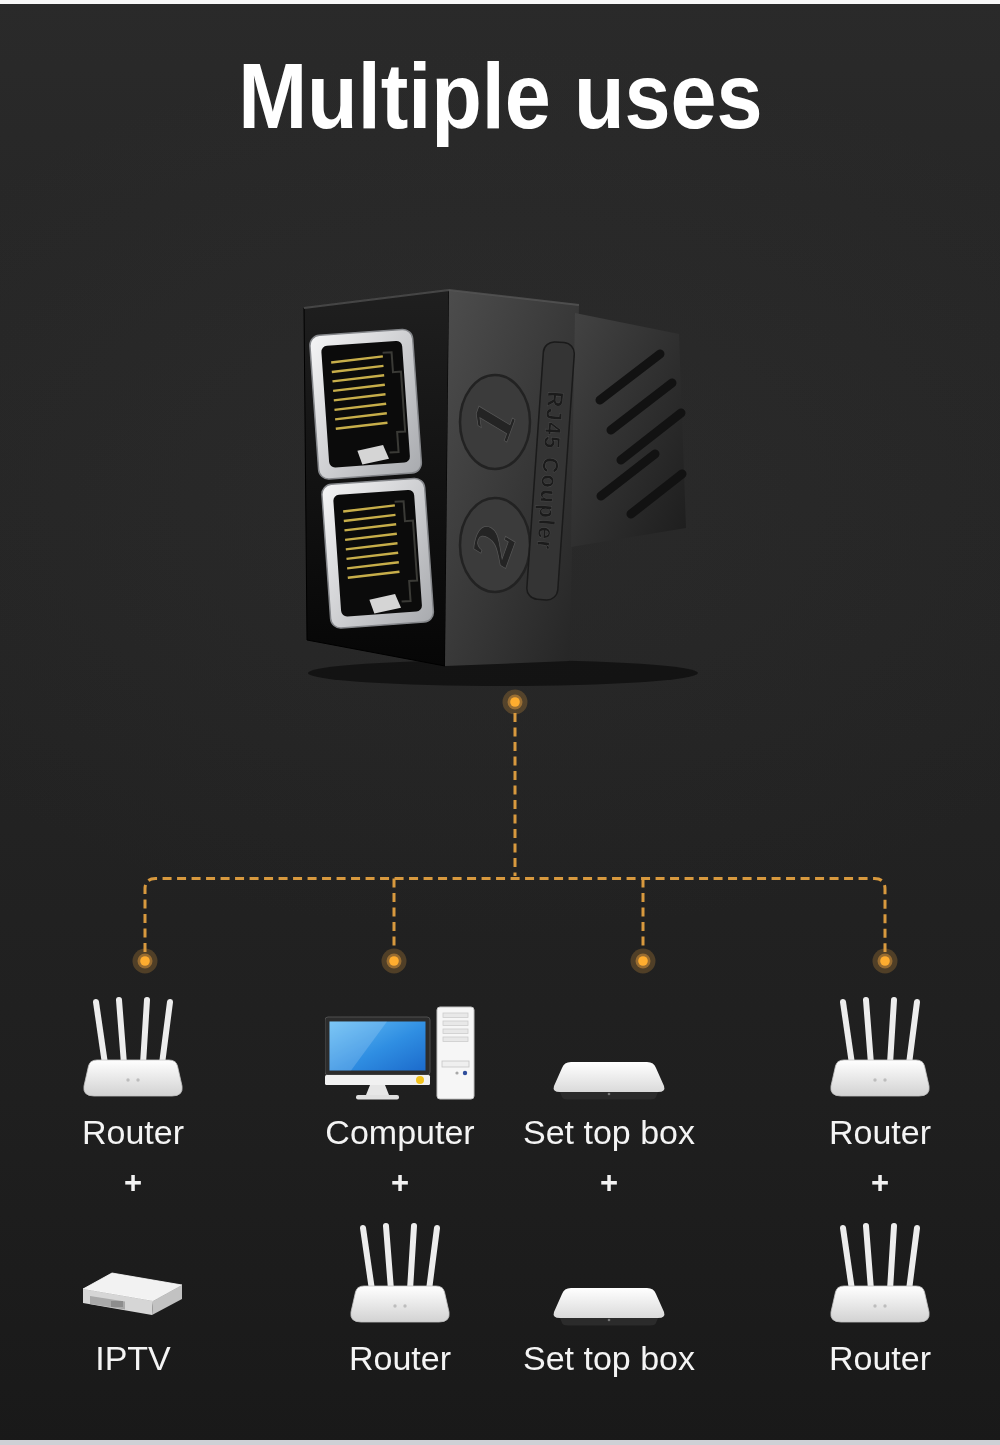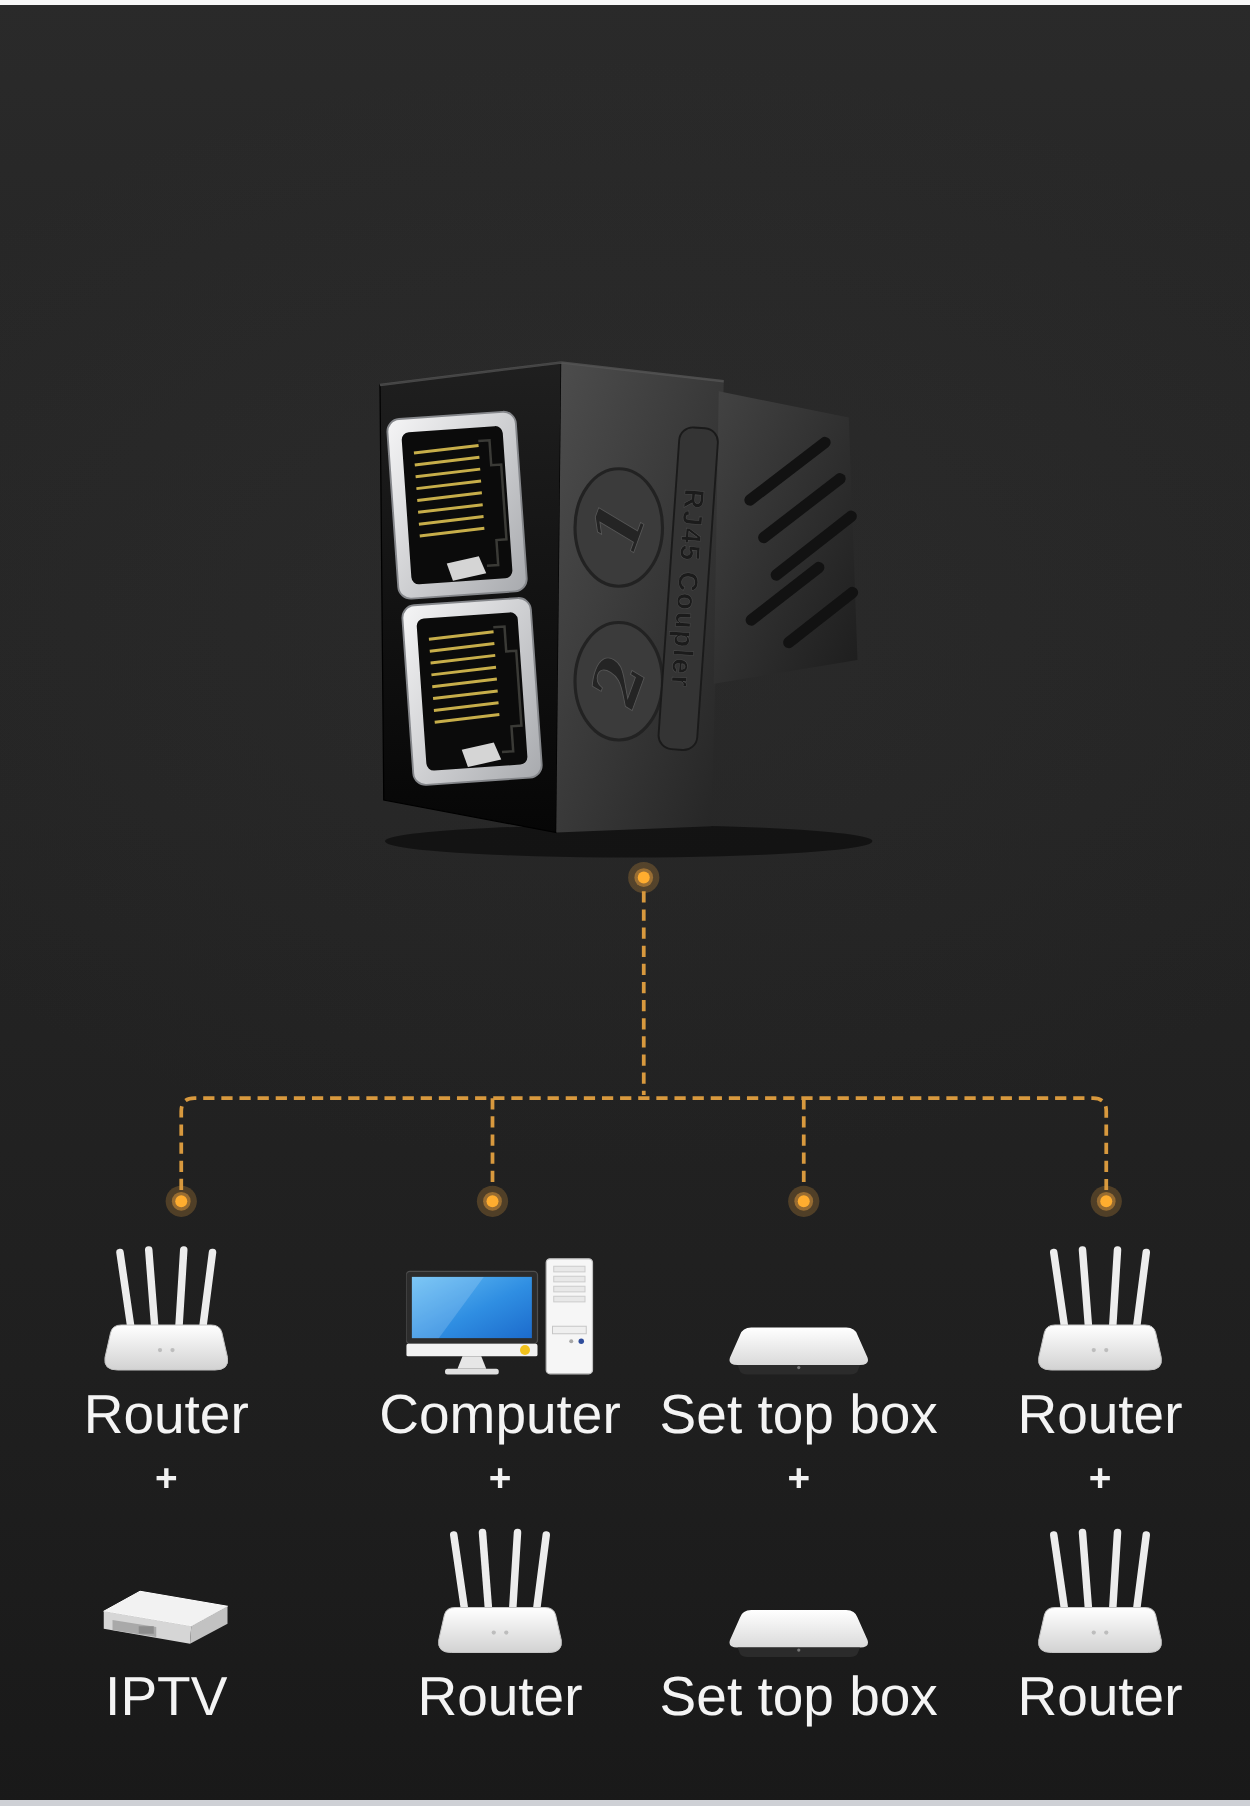--- a/index.html
+++ b/index.html
@@ -16,26 +16,26 @@
   .title{
     display:inline-block;margin:0;font-size:92px;font-weight:700;color:#ffffff;
     transform:scaleX(.9);transform-origin:50% 50%;letter-spacing:0;
     font-family:"Liberation Sans", sans-serif;
   }
   .product-wrap{position:absolute;left:298px;top:282px;width:400px;height:480px;}
   .tree-svg{position:absolute;left:0;top:0;width:1000px;height:1445px;pointer-events:none;}
   .cell{position:absolute;width:260px;display:flex;flex-direction:column;align-items:center;}
   .icon-box{height:108px;display:flex;align-items:flex-end;justify-content:center;}
   .device-label{
-    margin-top:12px;font-size:44px;line-height:40px;color:#f4f4f4;font-weight:400;
+    margin-top:12px;font-size:34px;line-height:40px;color:#f4f4f4;font-weight:400;
     text-align:center;white-space:nowrap;
   }
   .plus{margin-top:14px;font-size:31px;line-height:34px;color:#f2f2f2;font-weight:600;}
   .r1{top:992px;} .r2{top:1218px;}
-  .c1{left:3px;} .c2{left:270px;justify-content:flex-end;} .c3{left:509px;} .c4{left:750px;}
+  .c1{left:3px;} .c2{left:270px;justify-content:flex-end;} .c3{left:479px;} .c4{left:750px;}
 </style>
 </head>
 <body>
 
 <svg width="0" height="0" style="position:absolute" aria-hidden="true">
   <defs>
     <linearGradient id="grBodyWhite" x1="0" y1="0" x2="0" y2="1">
       <stop offset="0" stop-color="#ffffff"></stop>
         <stop offset="1" stop-color="#d2d2d2"></stop>
     </linearGradient>
@@ -47,20 +47,23 @@
     <linearGradient id="grSTB" x1="0" y1="0" x2="0" y2="1">
       <stop offset="0" stop-color="#ffffff"></stop>
         <stop offset="1" stop-color="#dadada"></stop>
     </linearGradient>
   </defs>
 </svg>
 
 <div class="canvas">
   <div class="strip-top"></div>
 
+  <div class="title-row">
+    <h1 class="title">Multiple uses</h1>
+  </div>
 
   <div class="product-wrap">
     <svg width="400" height="480" viewBox="0 0 400 480">
       <defs>
         <linearGradient id="grFront" x1="0" y1="0" x2="0" y2="1">
           <stop offset="0" stop-color="#1f1f1f"></stop>
             <stop offset="1" stop-color="#060606"></stop>
         </linearGradient>
         <linearGradient id="grSide" x1="0" y1="0" x2="1" y2="1">
           <stop offset="0" stop-color="#4d4d4d"></stop>

